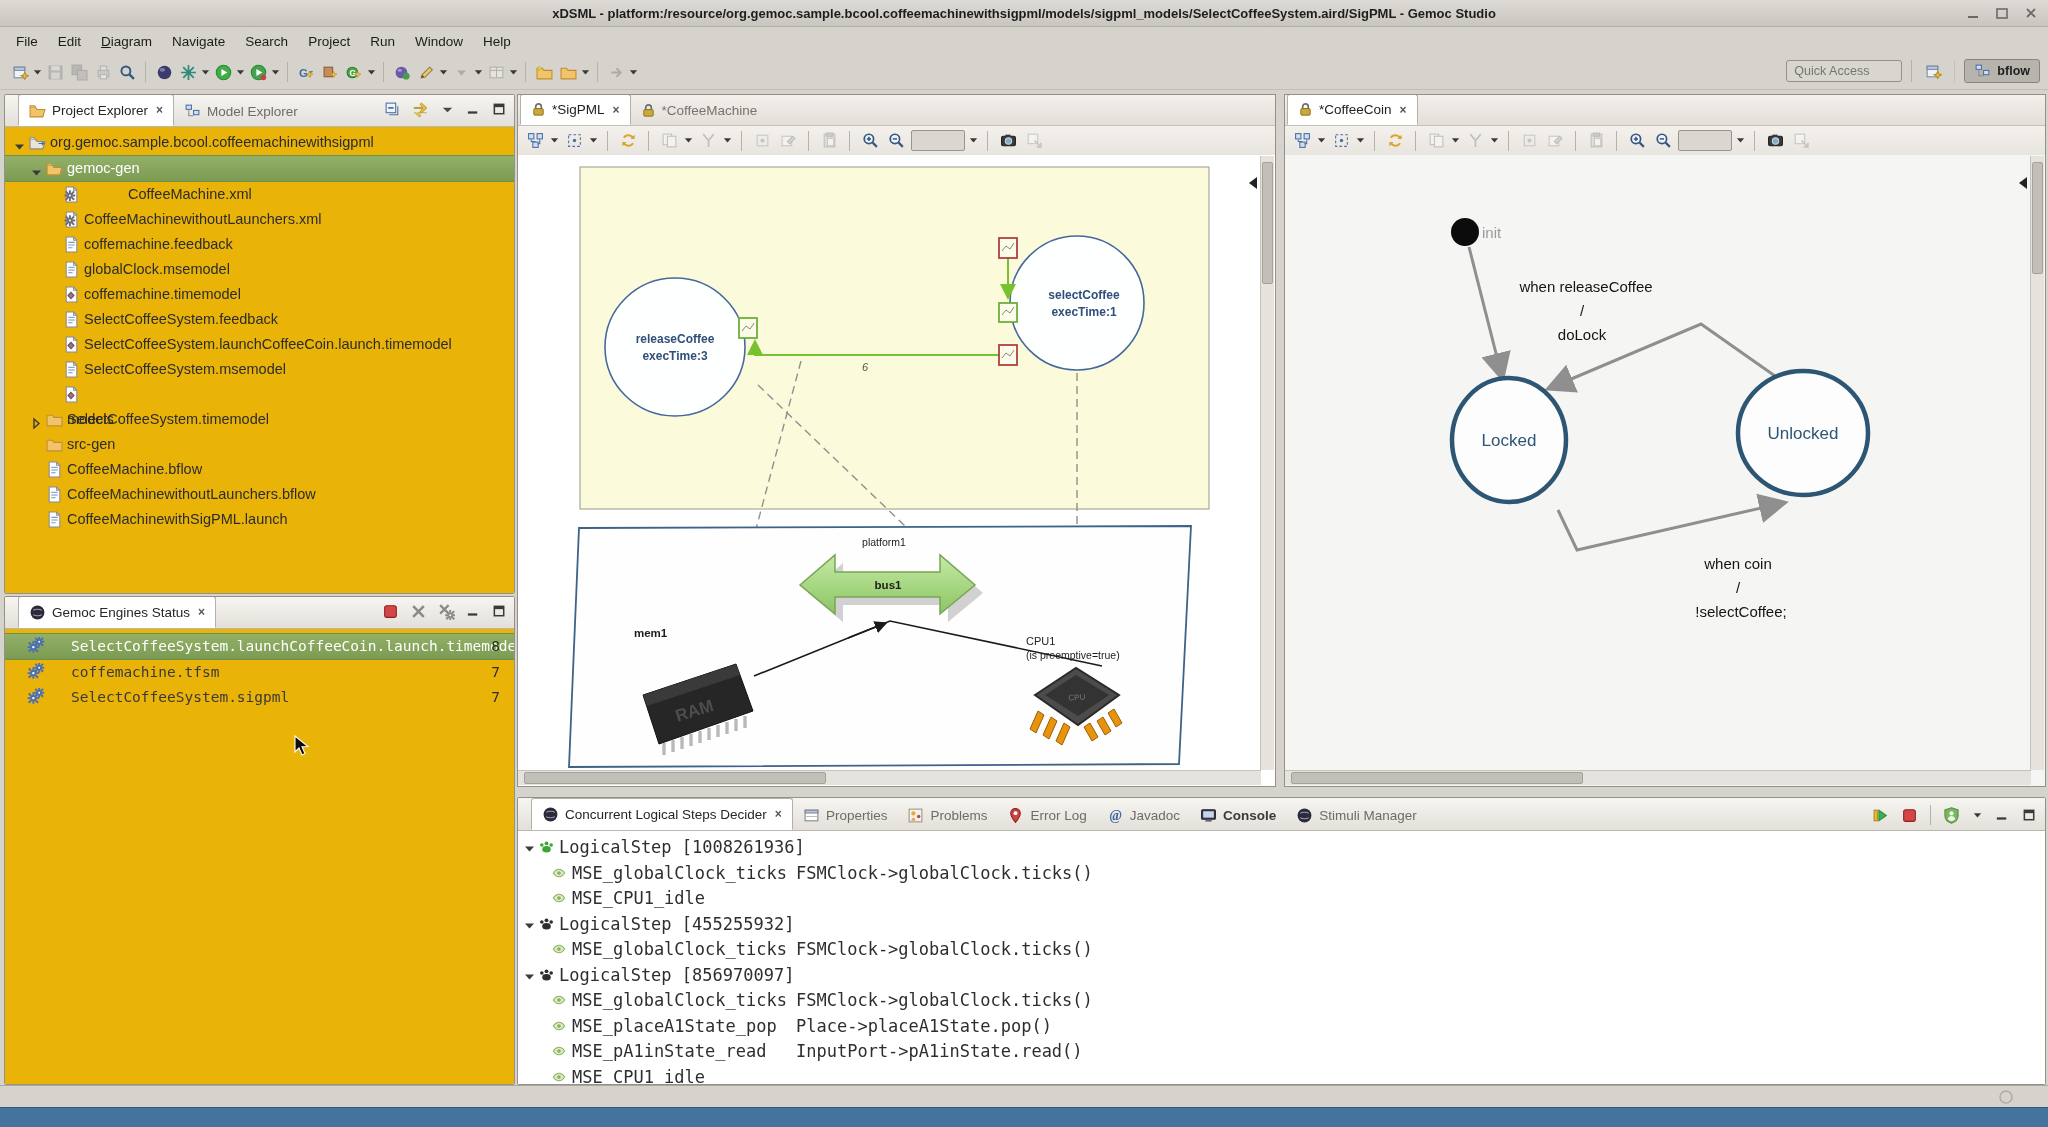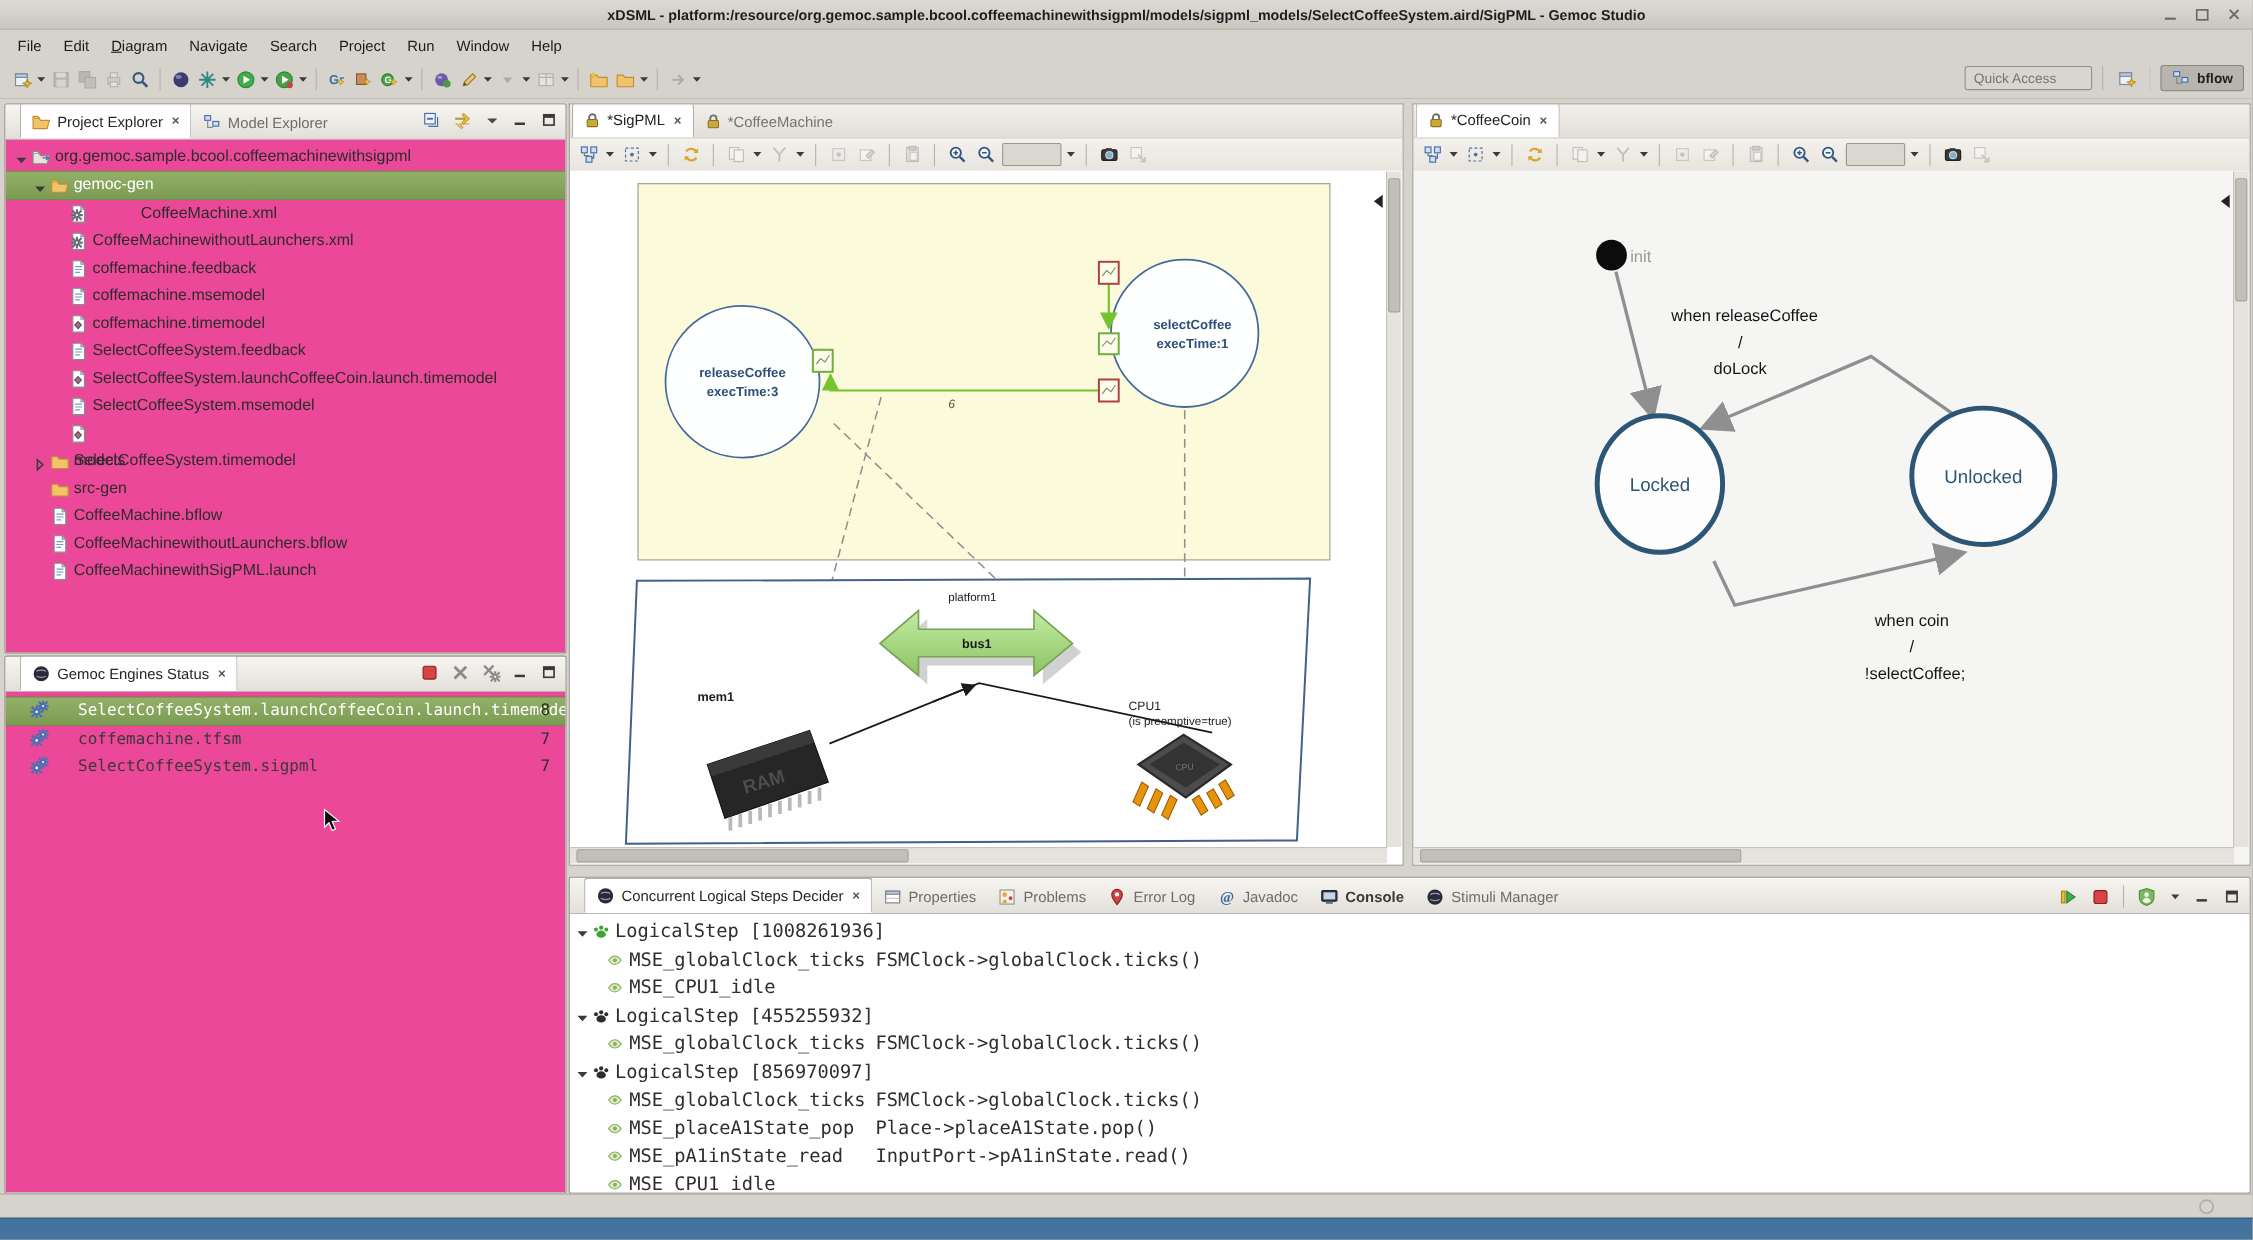--- a/index.html
+++ b/index.html
@@ -28,21 +28,21 @@
              border:1px solid #88857f;border-radius:3px;font-size:12.5px;font-weight:bold;color:#1e1e1e;}
   
   .view{position:absolute;background:#fff;border:1px solid #94918a;border-radius:2px;overflow:hidden;}
   .vheader{position:relative;height:31px;background:linear-gradient(#f7f5f1,#e3e0da);border-bottom:1px solid #bab7b0;
            display:flex;align-items:flex-end;padding-left:13px;}
   .vtab{display:flex;align-items:center;gap:6px;height:30px;padding:0 10px;font-size:13.5px;color:#6f6c66;white-space:nowrap;}
   .vtab.active{background:#fff;border:1px solid #b3b0a9;border-bottom:1px solid #fff;border-radius:3px 3px 0 0;color:#262626;}
   .vtools{position:absolute;right:7px;top:6px;display:flex;gap:11px;align-items:center;}
   .vclose{color:#555;font-size:12px;font-weight:bold;margin-left:2px;}
   
-  .tree{position:absolute;left:0;right:0;top:32px;bottom:0;background:#ec4899;padding-top:3px;font-size:14.5px;color:#2c2c2c;}
+  .tree{position:absolute;left:0;right:0;top:32px;bottom:0;background:#eab308;padding-top:3px;font-size:14.5px;color:#2c2c2c;}
   .trow{position:relative;height:25px;line-height:25px;white-space:nowrap;}
   .trow.sel{background:linear-gradient(#93b068,#7c9b52);color:#fff;border-top:1px solid #6f8e47;border-bottom:1px solid #6f8e47;}
   .tarrow{position:absolute;top:6px;}
   .ticon{position:absolute;top:4px;}
   .tlabel{position:absolute;top:0;}
   
   .erow{position:relative;height:25px;line-height:25px;font-family:"DejaVu Sans Mono",monospace;font-size:14.5px;color:#3a3a3a;white-space:nowrap;}
   .erow.sel{background:linear-gradient(#93b068,#7c9b52);color:#fff;border-top:1px solid #6f8e47;border-bottom:1px solid #6f8e47;}
   .erow .eicon{position:absolute;left:22px;top:3px;}
   .erow .ename{position:absolute;left:66px;}
@@ -422,21 +422,21 @@
         <div class="trow">
           <span class="ticon" style="left: 58px;"><svg width="17" height="17" viewBox="0 0 16 16">
               <path d="M3 1h7l3 3v11H3z" fill="#fdfdfd" stroke="#8a8a96"></path>
               <path d="M10 1v3h3" fill="none" stroke="#8a8a96"></path>
               <g stroke="#7a9ac4">
                 <line x1="5" y1="6" x2="11" y2="6"></line>
                 <line x1="5" y1="8.5" x2="11" y2="8.5"></line>
                 <line x1="5" y1="11" x2="9" y2="11"></line>
               </g>
             </svg></span>
-          <span class="tlabel" style="left: 79px;">coffemachine.msemodel</span>
+          <span class="tlabel" style="left: 79px;">globalClock.msemodel</span>
         </div>
         <div class="trow">
           <span class="ticon" style="left: 58px;"><svg width="17" height="17" viewBox="0 0 16 16">
               <path d="M3 1h7l3 3v11H3z" fill="#fdfdfd" stroke="#8a8a96"></path>
               <path d="M10 1v3h3" fill="none" stroke="#8a8a96"></path>
               <path d="M7.5 6l2.8 3-2.8 3-2.8-3z" fill="#a0708a" stroke="#6a4a5a"></path>
             </svg></span>
           <span class="tlabel" style="left: 79px;">coffemachine.timemodel</span>
         </div>
         <div class="trow">

